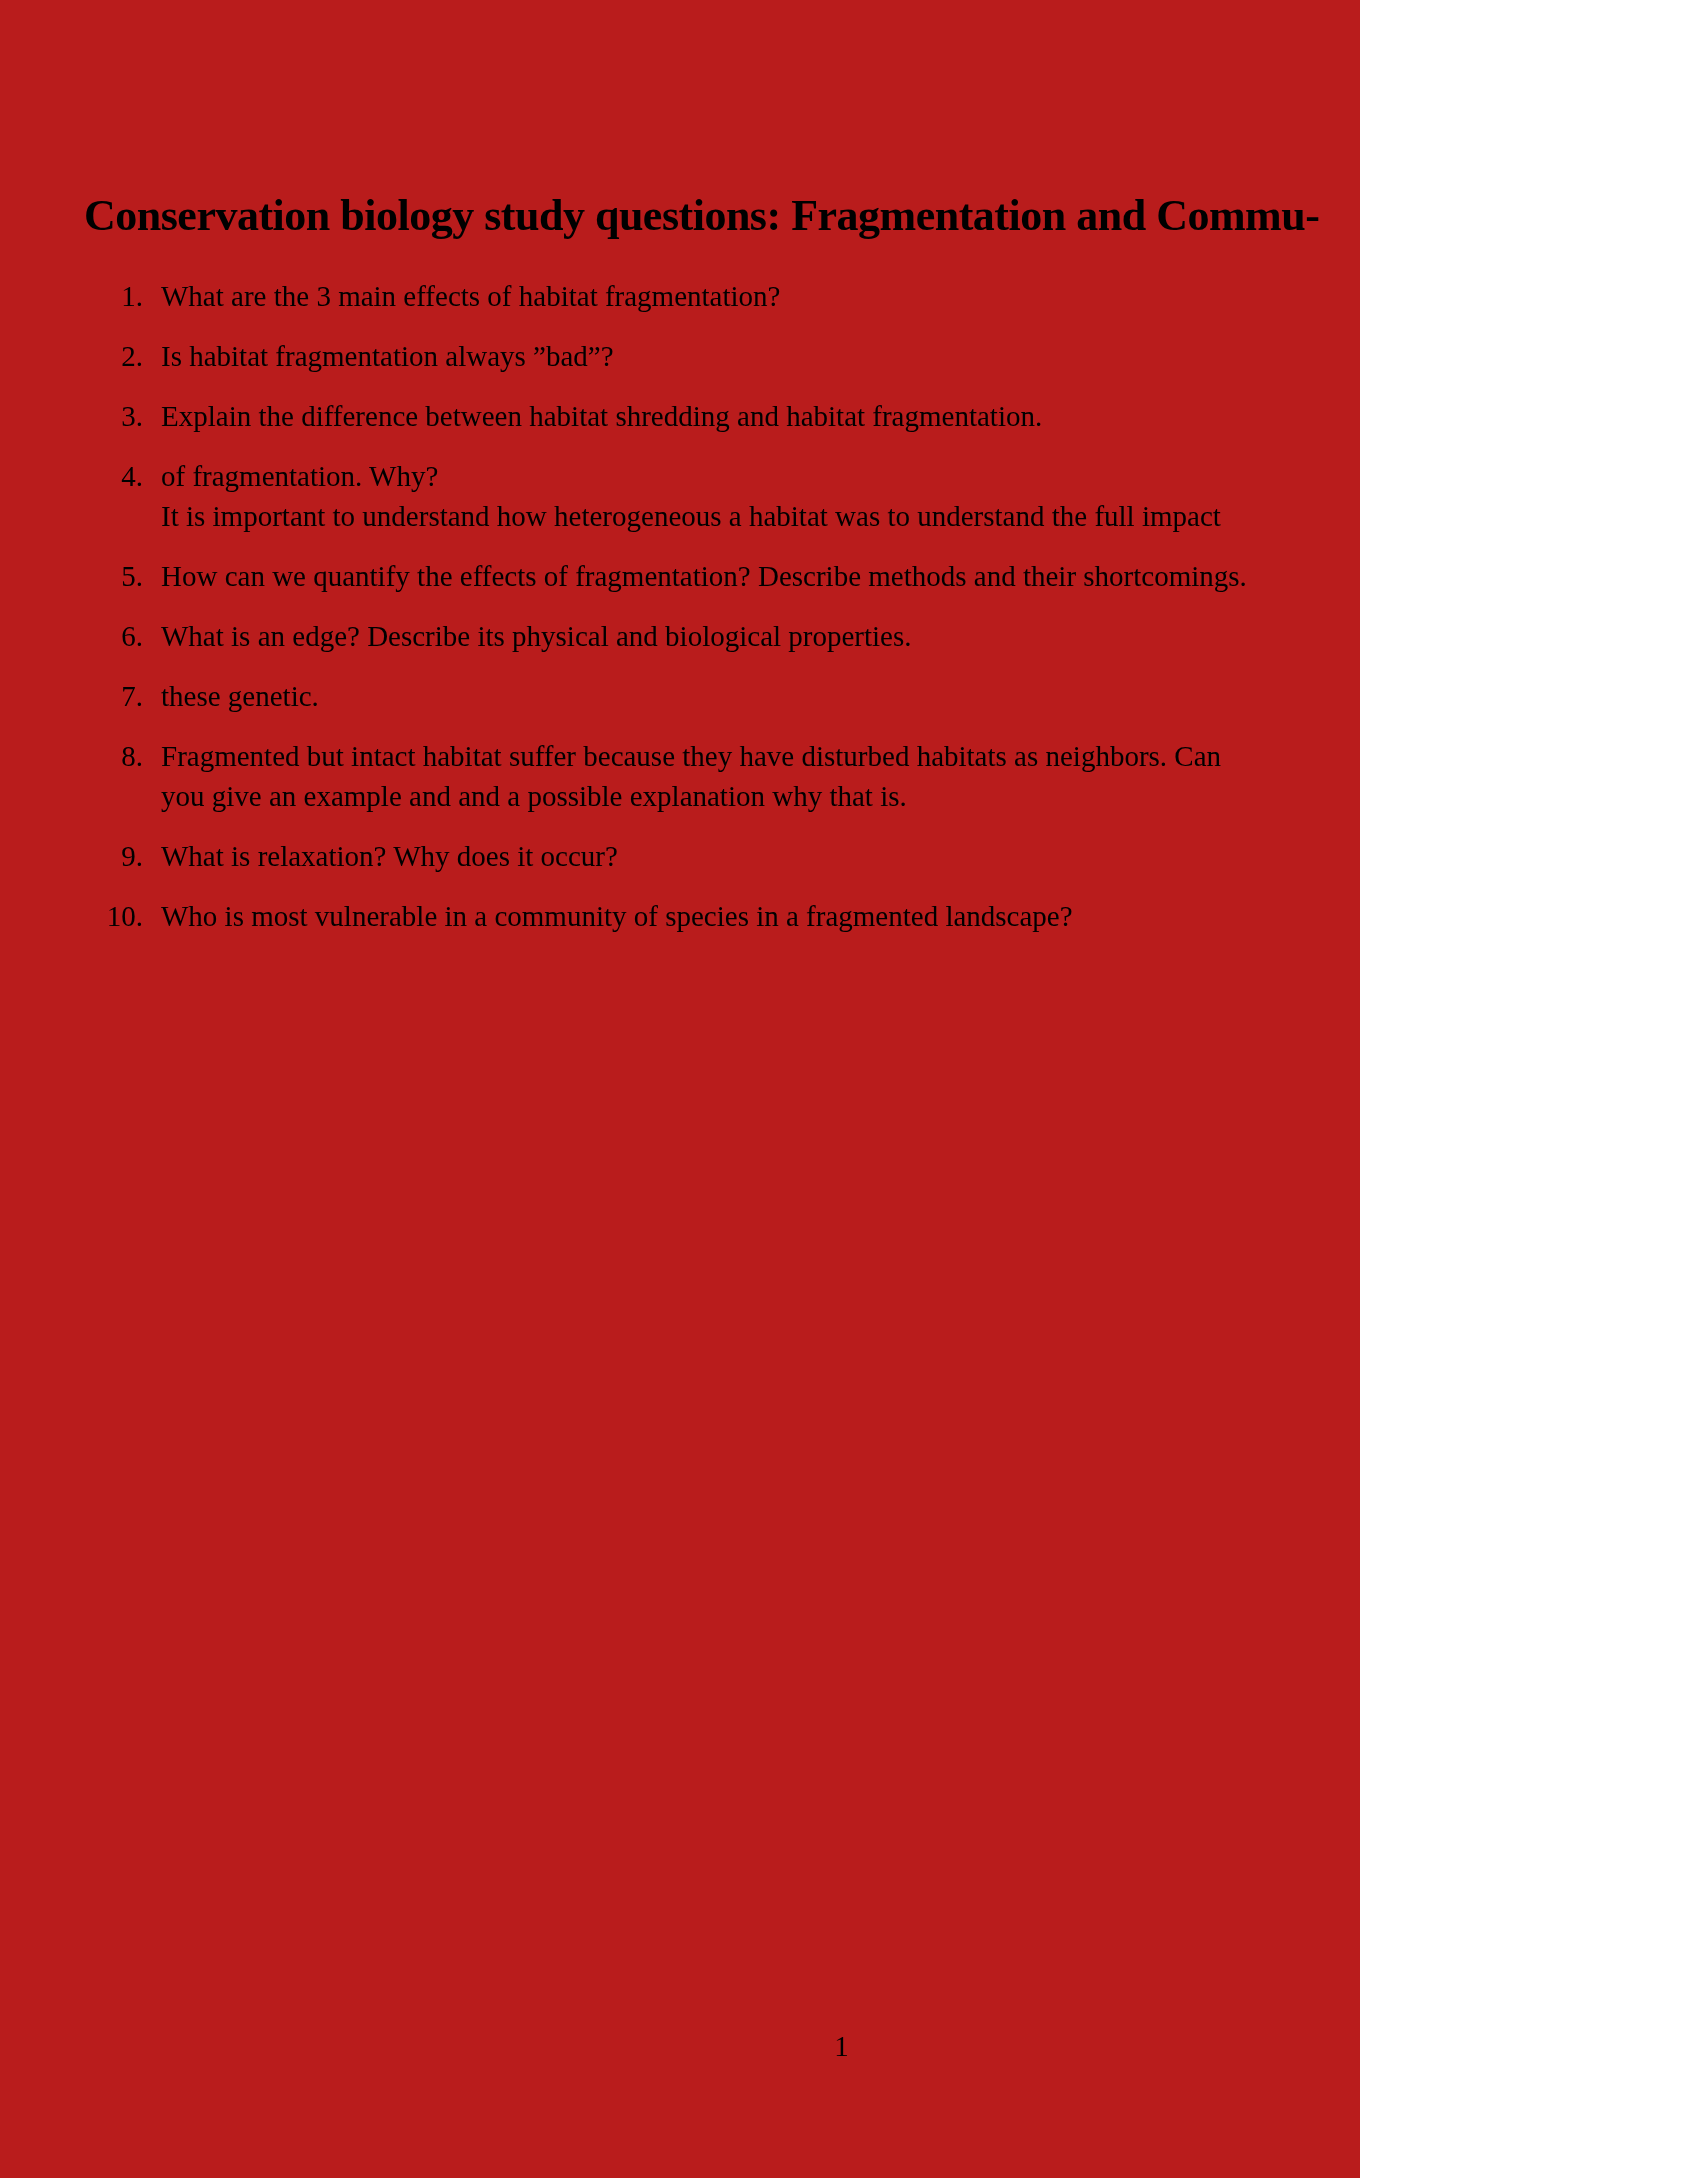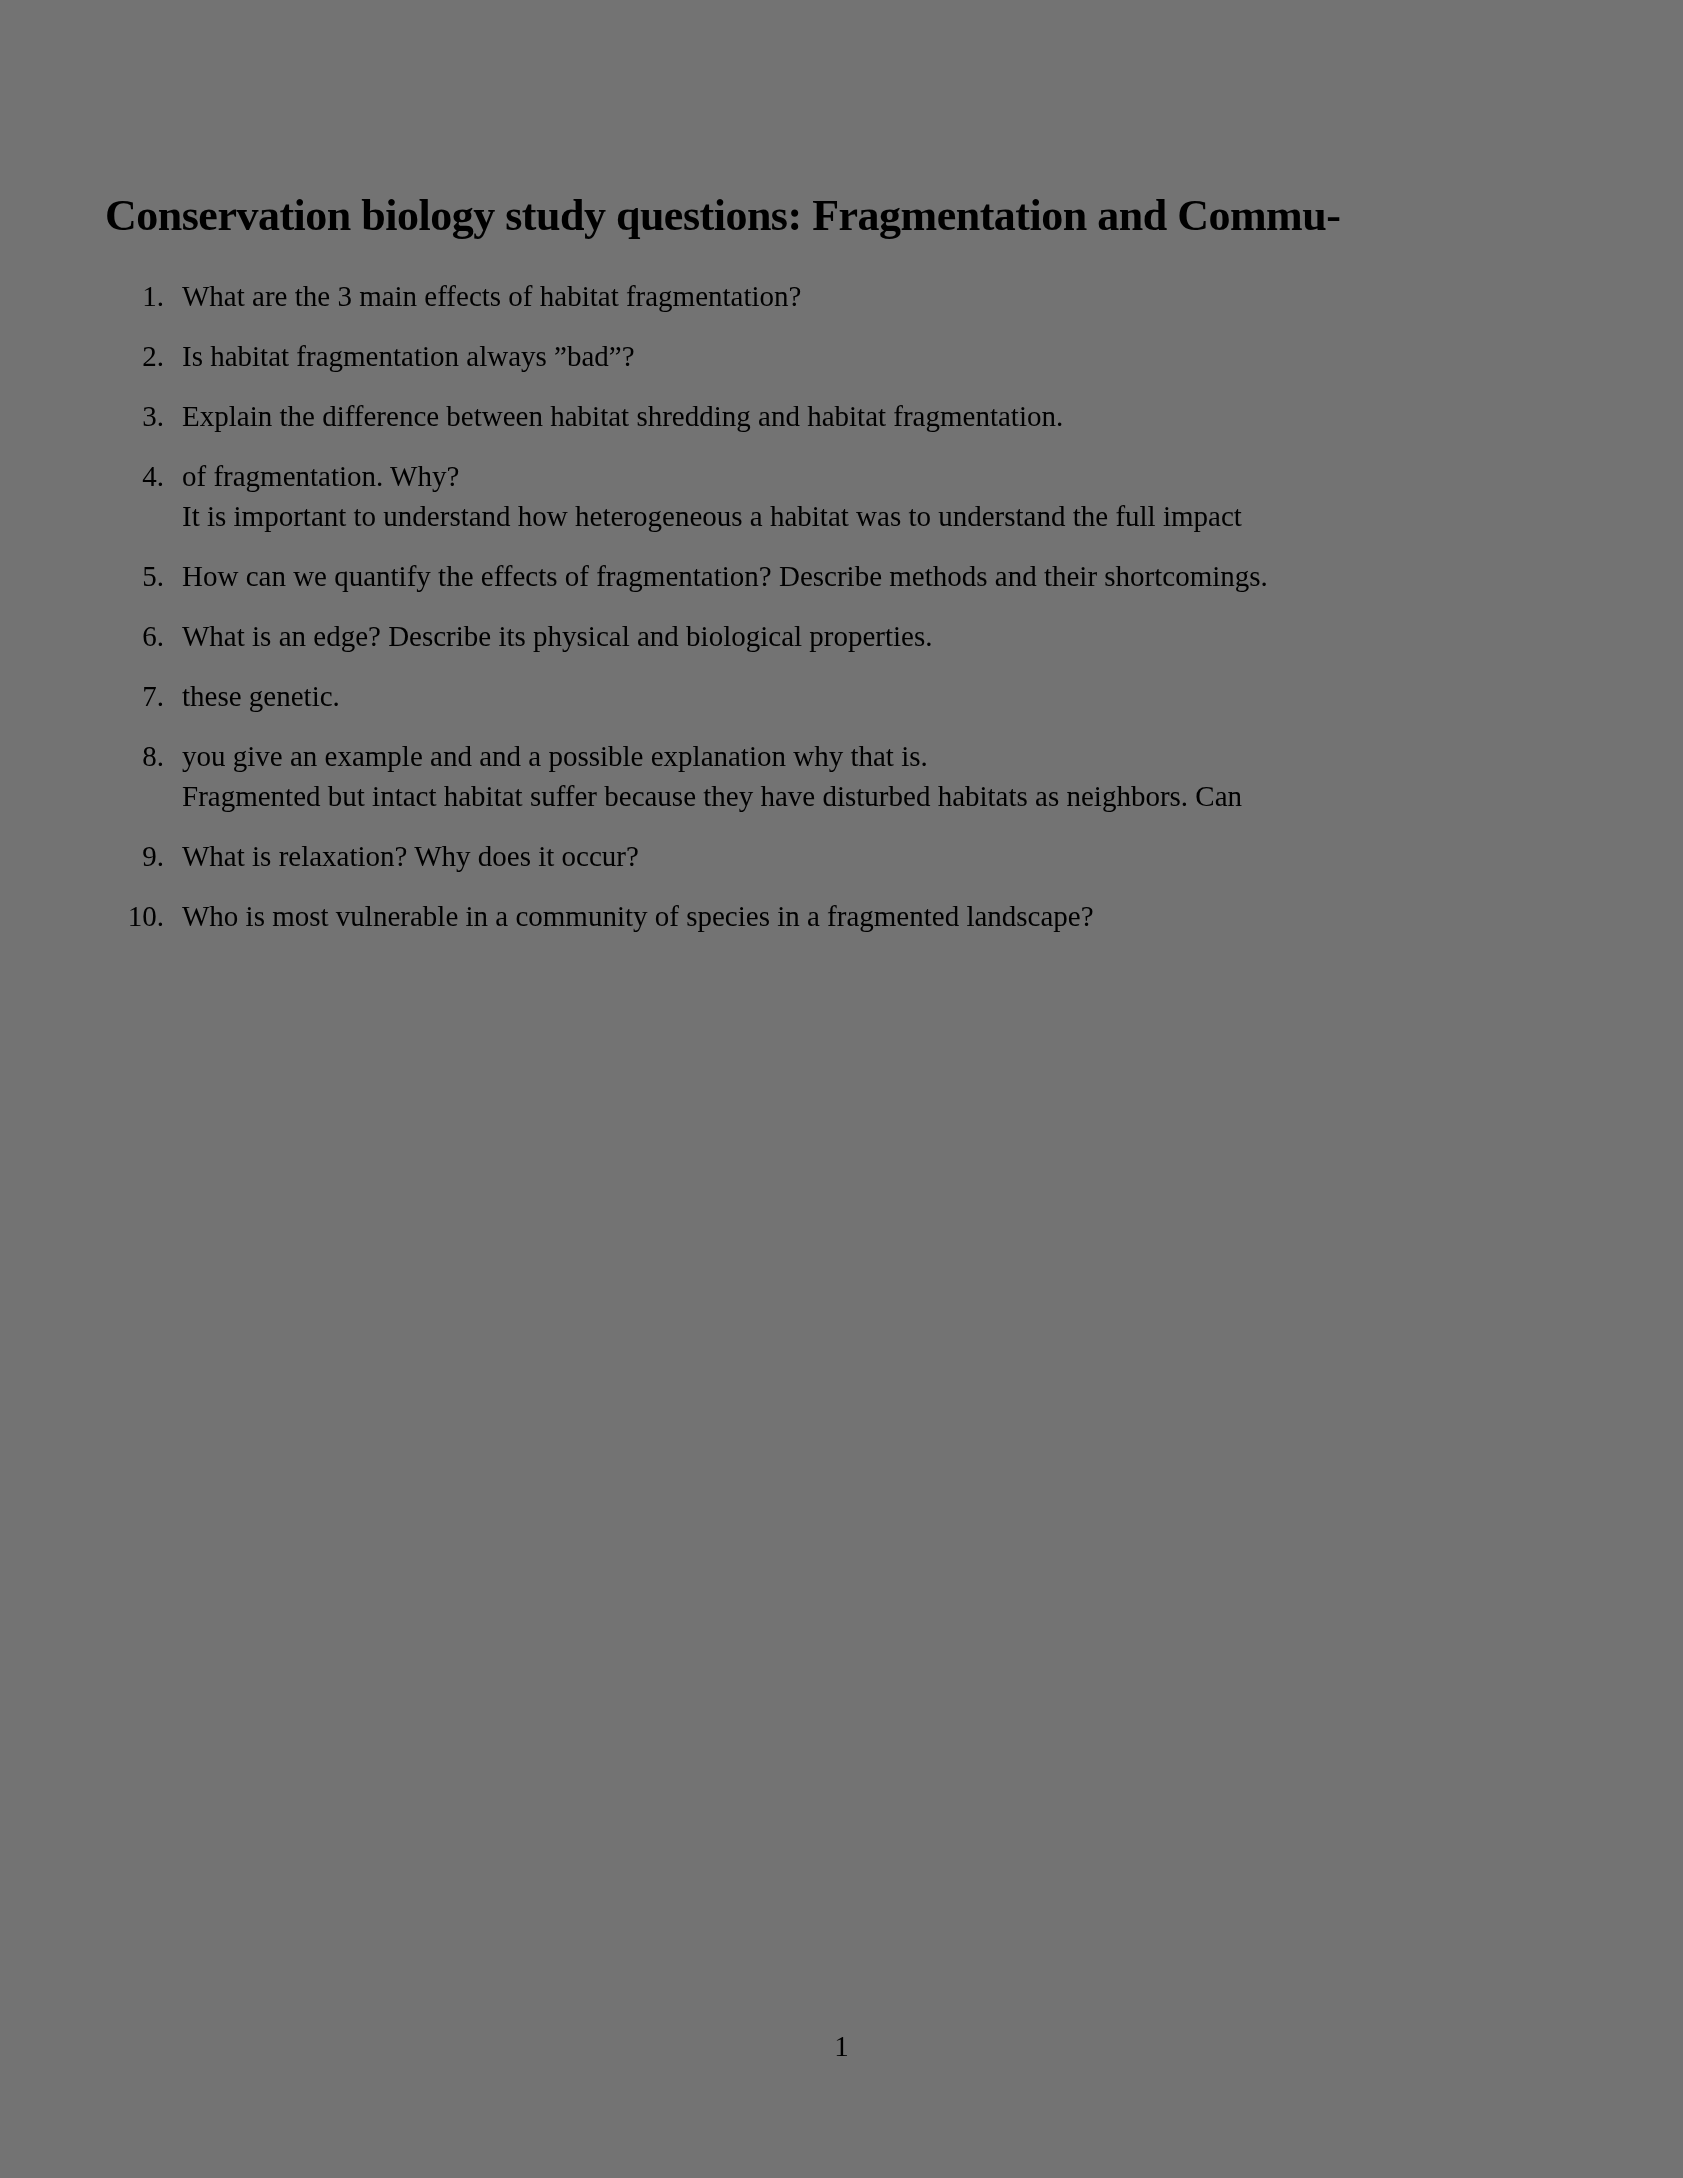--- a/index.html
+++ b/index.html
@@ -5,25 +5,25 @@
   * { margin: 0; padding: 0; box-sizing: border-box; }
   html, body { background: #ffffff; }
   body {
     width: 1683px;
     height: 2178px;
     font-family: "Liberation Serif", "DejaVu Serif", serif;
     color: #000000;
   }
   .page {
     position: relative;
-    width: 1683px;
+    width: 1360px;
     height: 2178px;
-    background: #737373;
+    background: #b91c1c;
     overflow: hidden;
-    padding: 190px 158px 0 105px;
+    padding: 190px 158px 0 84px;
   }
   .doc-title {
     font-size: 44px;
     font-weight: bold;
     letter-spacing: -0.5px;
     color: #000000;
   }
   .doc-title .title-line {
     line-height: 51px;
     white-space: nowrap;
@@ -122,22 +122,22 @@
     <li class="question-item">
       <span class="question-number">7.</span>
       <div class="question-text">
         <div class="question-line">these genetic.</div>
       </div>
     </li>
 
     <li class="question-item">
       <span class="question-number">8.</span>
       <div class="question-text">
+        <div class="question-line">Fragmented but intact habitat suffer because they have disturbed habitats as neighbors. Can</div>
         <div class="question-line">you give an example and and a possible explanation why that is.</div>
-        <div class="question-line">Fragmented but intact habitat suffer because they have disturbed habitats as neighbors. Can</div>
       </div>
     </li>
 
     <li class="question-item">
       <span class="question-number">9.</span>
       <div class="question-text">
         <div class="question-line">What is relaxation? Why does it occur?</div>
       </div>
     </li>
 

